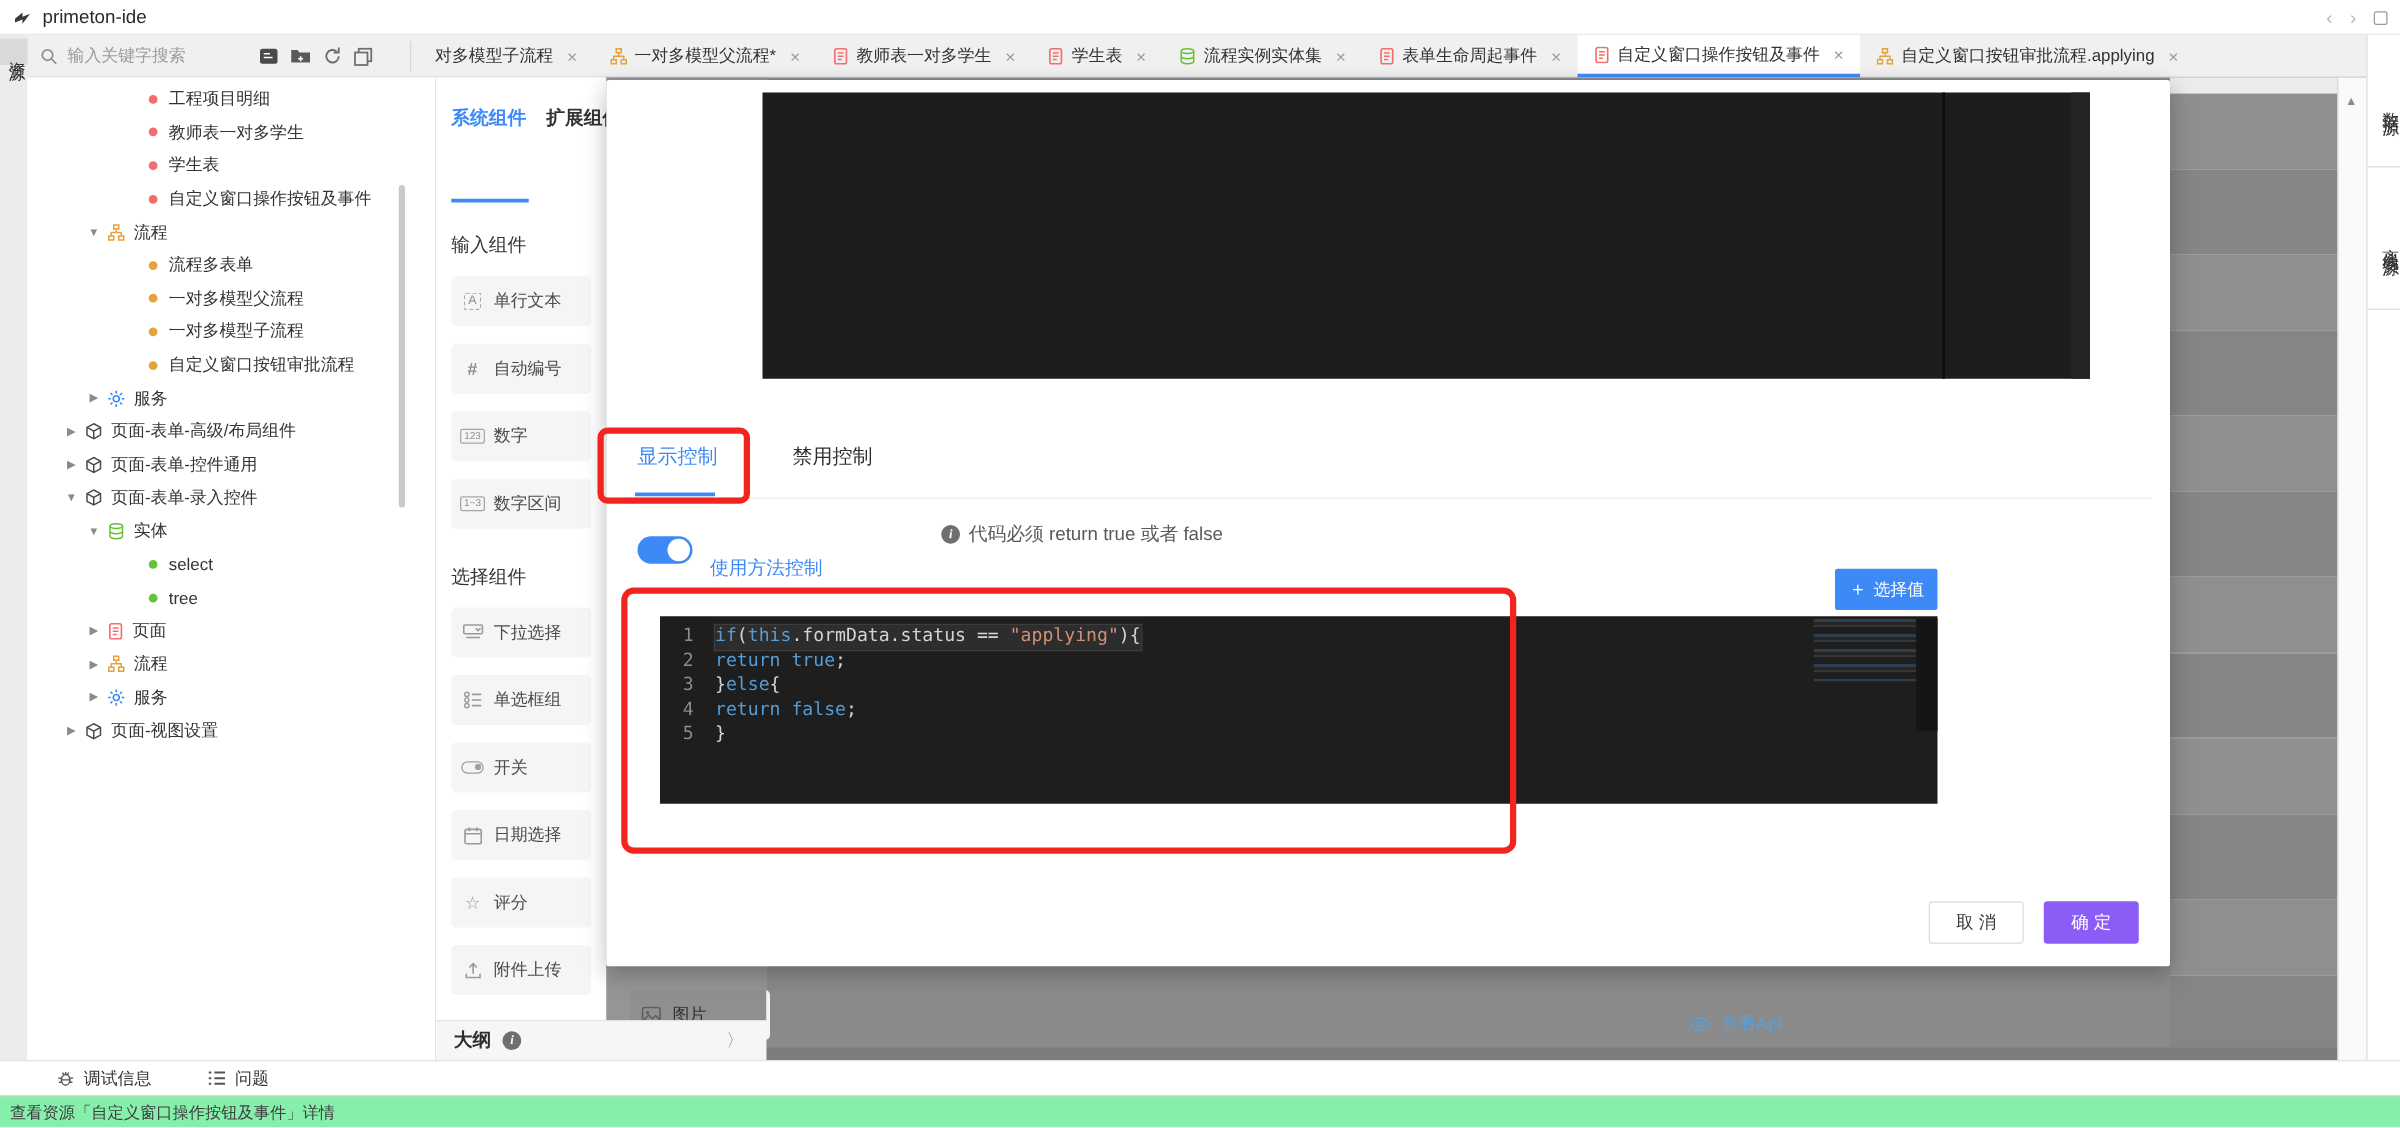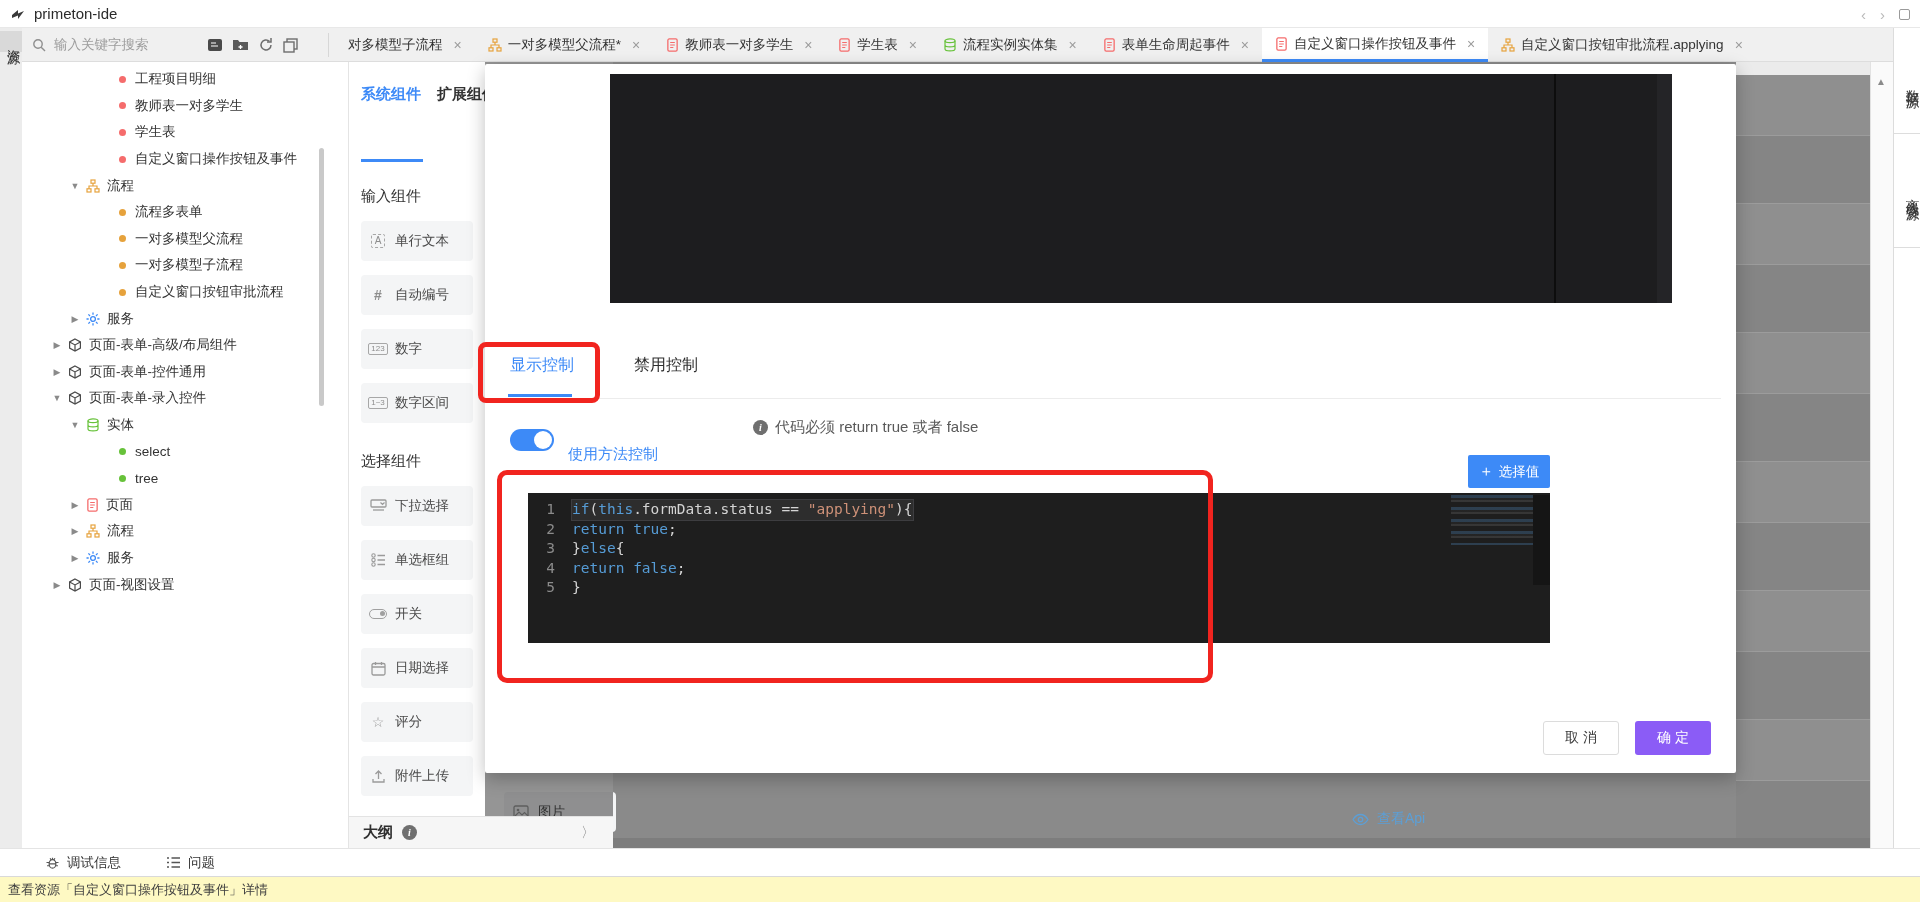--- a/index.html
+++ b/index.html
@@ -138,21 +138,21 @@
   #rightrail { position:absolute; left:1893px; top:28px; width:27px; height:820px; background:#fff;
                border-left:1px solid #dcdcdc; }
   .rgroup { writing-mode:vertical-rl; text-orientation:upright; font-size:13.5px; color:#333;
             letter-spacing:3px; width:27px; text-align:center; border-bottom:1px solid #ddd; }
   #rg1 { height:106px; padding-top:6px; } #rg2 { height:114px; padding-top:6px; }
 
   
   #bottombar { position:absolute; left:0; top:848px; width:1920px; height:28px; background:#fff;
                border-top:1px solid #e4e4e4; display:flex; align-items:center; }
   #bottombar .bitem { display:flex; align-items:center; gap:7px; font-size:13.5px; color:#333; margin-left:45px; }
-  #statusbar { position:absolute; left:0; top:876px; width:1920px; height:26px; background:#fef9c3;
+  #statusbar { position:absolute; left:0; top:876px; width:1920px; height:26px; background:#86efac;
                border-top:1px solid #d9d9d9; display:flex; align-items:center; }
   #statusbar .stext { font-size:13px; color:#3f3f3f; margin-left:8px; }
 </style>
 </head>
 <body>
 
 <div id="stage">
 
   <div id="titlebar">
     <span class="logo">

